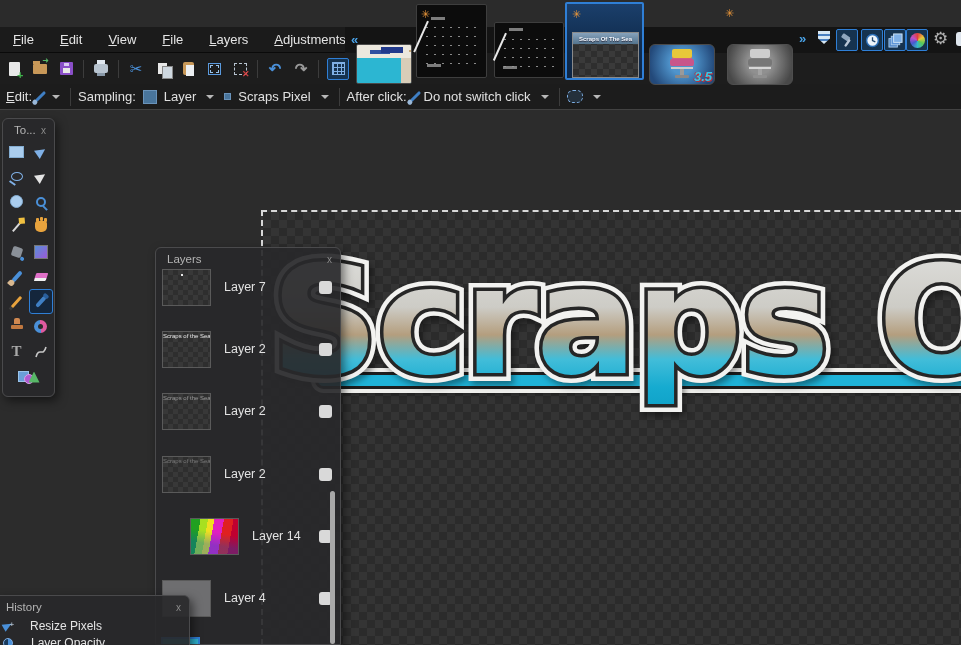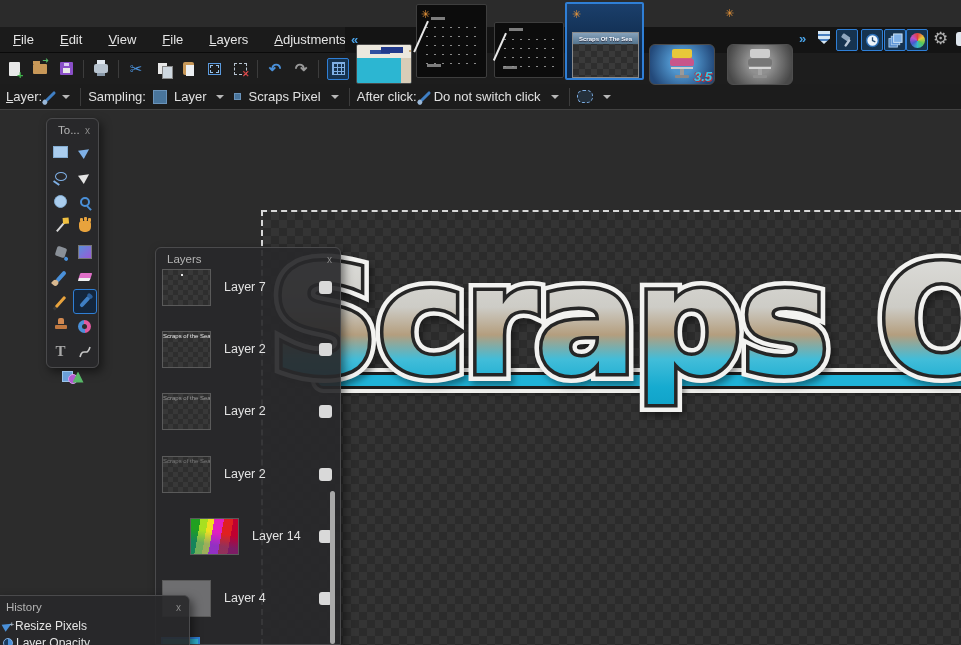--- a/index.html
+++ b/index.html
@@ -139,21 +139,21 @@
   .logo .l-fill { color:transparent;
           background:linear-gradient(180deg,#e2e2e0 0%,#cdccc6 42%,#b49e7e 58%,#42bdd9 72%,#16abd0 88%,#10a2c8 100%);
           -webkit-background-clip:text; background-clip:text; }
 
   
   .panel { position:absolute; background:rgba(40,40,42,0.92); border:1px solid #4a4a4c;
            border-radius:6px; box-shadow:3px 4px 10px rgba(0,0,0,.5); z-index:10; color:#c4c4c4; }
   .panel-title { display:flex; align-items:center; font-size:11.5px; color:#b4b4b4; padding:5px 8px 3px 11px; }
   .panel-close { margin-left:auto; color:#8a8a8a; font-size:10px; }
 
-  .tools-panel { left:2px; top:118px; width:53px; height:250px;margin-left:44px; }
+  .tools-panel { left:2px; top:118px; width:53px; height:279px; }
   .tool-grid { display:flex; flex-direction:column; align-items:center; }
   .tool-row { display:flex; }
   .tool-cell { width:24px; height:25px; display:flex; align-items:center; justify-content:center;
                position:relative; border:1px solid transparent; border-radius:3px; }
   .tool-cell.sel { border-color:#2f7fd6; background:#14263c; }
 
   .ic-rect { width:15px; height:12px; background:#aacdee; border:1px solid #84add2; }
   .ic-tri { width:0; height:0; border-top:5px solid transparent; border-bottom:5px solid transparent;
             border-left:10px solid #7fb0e6; transform:rotate(-35deg); }
   .ic-tri.white { border-left-color:#e4e4e4; }
@@ -213,21 +213,21 @@
             background:linear-gradient(10deg, rgba(0,80,200,.35) 0 30%, transparent 60%); }
   .layer-thumb.graysolid { background:#6e6e70; }
   .layer-name { margin-left:13px; font-size:12.5px; color:#e2e2e2; }
   .layer-check { margin-left:auto; width:13px; height:13px; background:#d9d9d9; border-radius:3px; }
   .layers-scroll { position:absolute; right:5px; top:243px; bottom:0; width:5px; background:#a8a8a8; border-radius:3px; }
   .layer-partial { position:absolute; left:5px; top:389px; width:39px; height:9px; background:#2fb4cf;
             border:2px solid #2f7fd6; border-bottom:none; }
 
   .history-panel { left:-6px; top:595px; width:196px; height:56px; border-radius:6px; overflow:hidden; }
   .history-items { padding:1px 0 0 8px; }
-  .hist-row { display:flex; align-items:center; height:17px; gap:3px; color:#e4e4e4; font-size:12px; }
+  .hist-row { display:flex; align-items:center; height:17px; gap:18px; color:#e4e4e4; font-size:12px; }
   .hist-ic-move { width:0; height:0; border-top:4px solid transparent; border-bottom:4px solid transparent;
             border-left:9px solid #4a90d9; transform:rotate(-30deg); position:relative; }
   .hist-ic-move::after { content:"+"; position:absolute; left:-2px; top:-4px; font-size:8px; color:#cfe0f0;
             transform:rotate(30deg); }
   .hist-ic-opa { width:10px; height:10px; border-radius:50%;
             background:conic-gradient(#4a90d9 0 50%, #1a3a5c 0); border:1px solid #7fb0e6; }
 </style>
 </head>
 <body>
 
@@ -290,21 +290,21 @@
     <span class="tb-sep"></span>
     <span class="btn-box">
         <span class="i-grid"></span>
       </span>
     <span class="tico">
         <span class="i-ruler"></span>
       </span>
   </div>
 
   <div class="optionsbar">
-    <span class="opt-label u">Layer:</span>
+    <span class="opt-label u">Edit:</span>
     <span class="dropper"></span>
     <span class="caret"></span>
     <span class="tb-sep"></span>
     <span class="opt-label">Sampling:</span>
     <span class="swatch"></span>
     <span>Layer</span>
     <span class="caret"></span>
     <span class="swatch small"></span>
     <span>Scraps Pixel</span>
     <span class="caret"></span>

